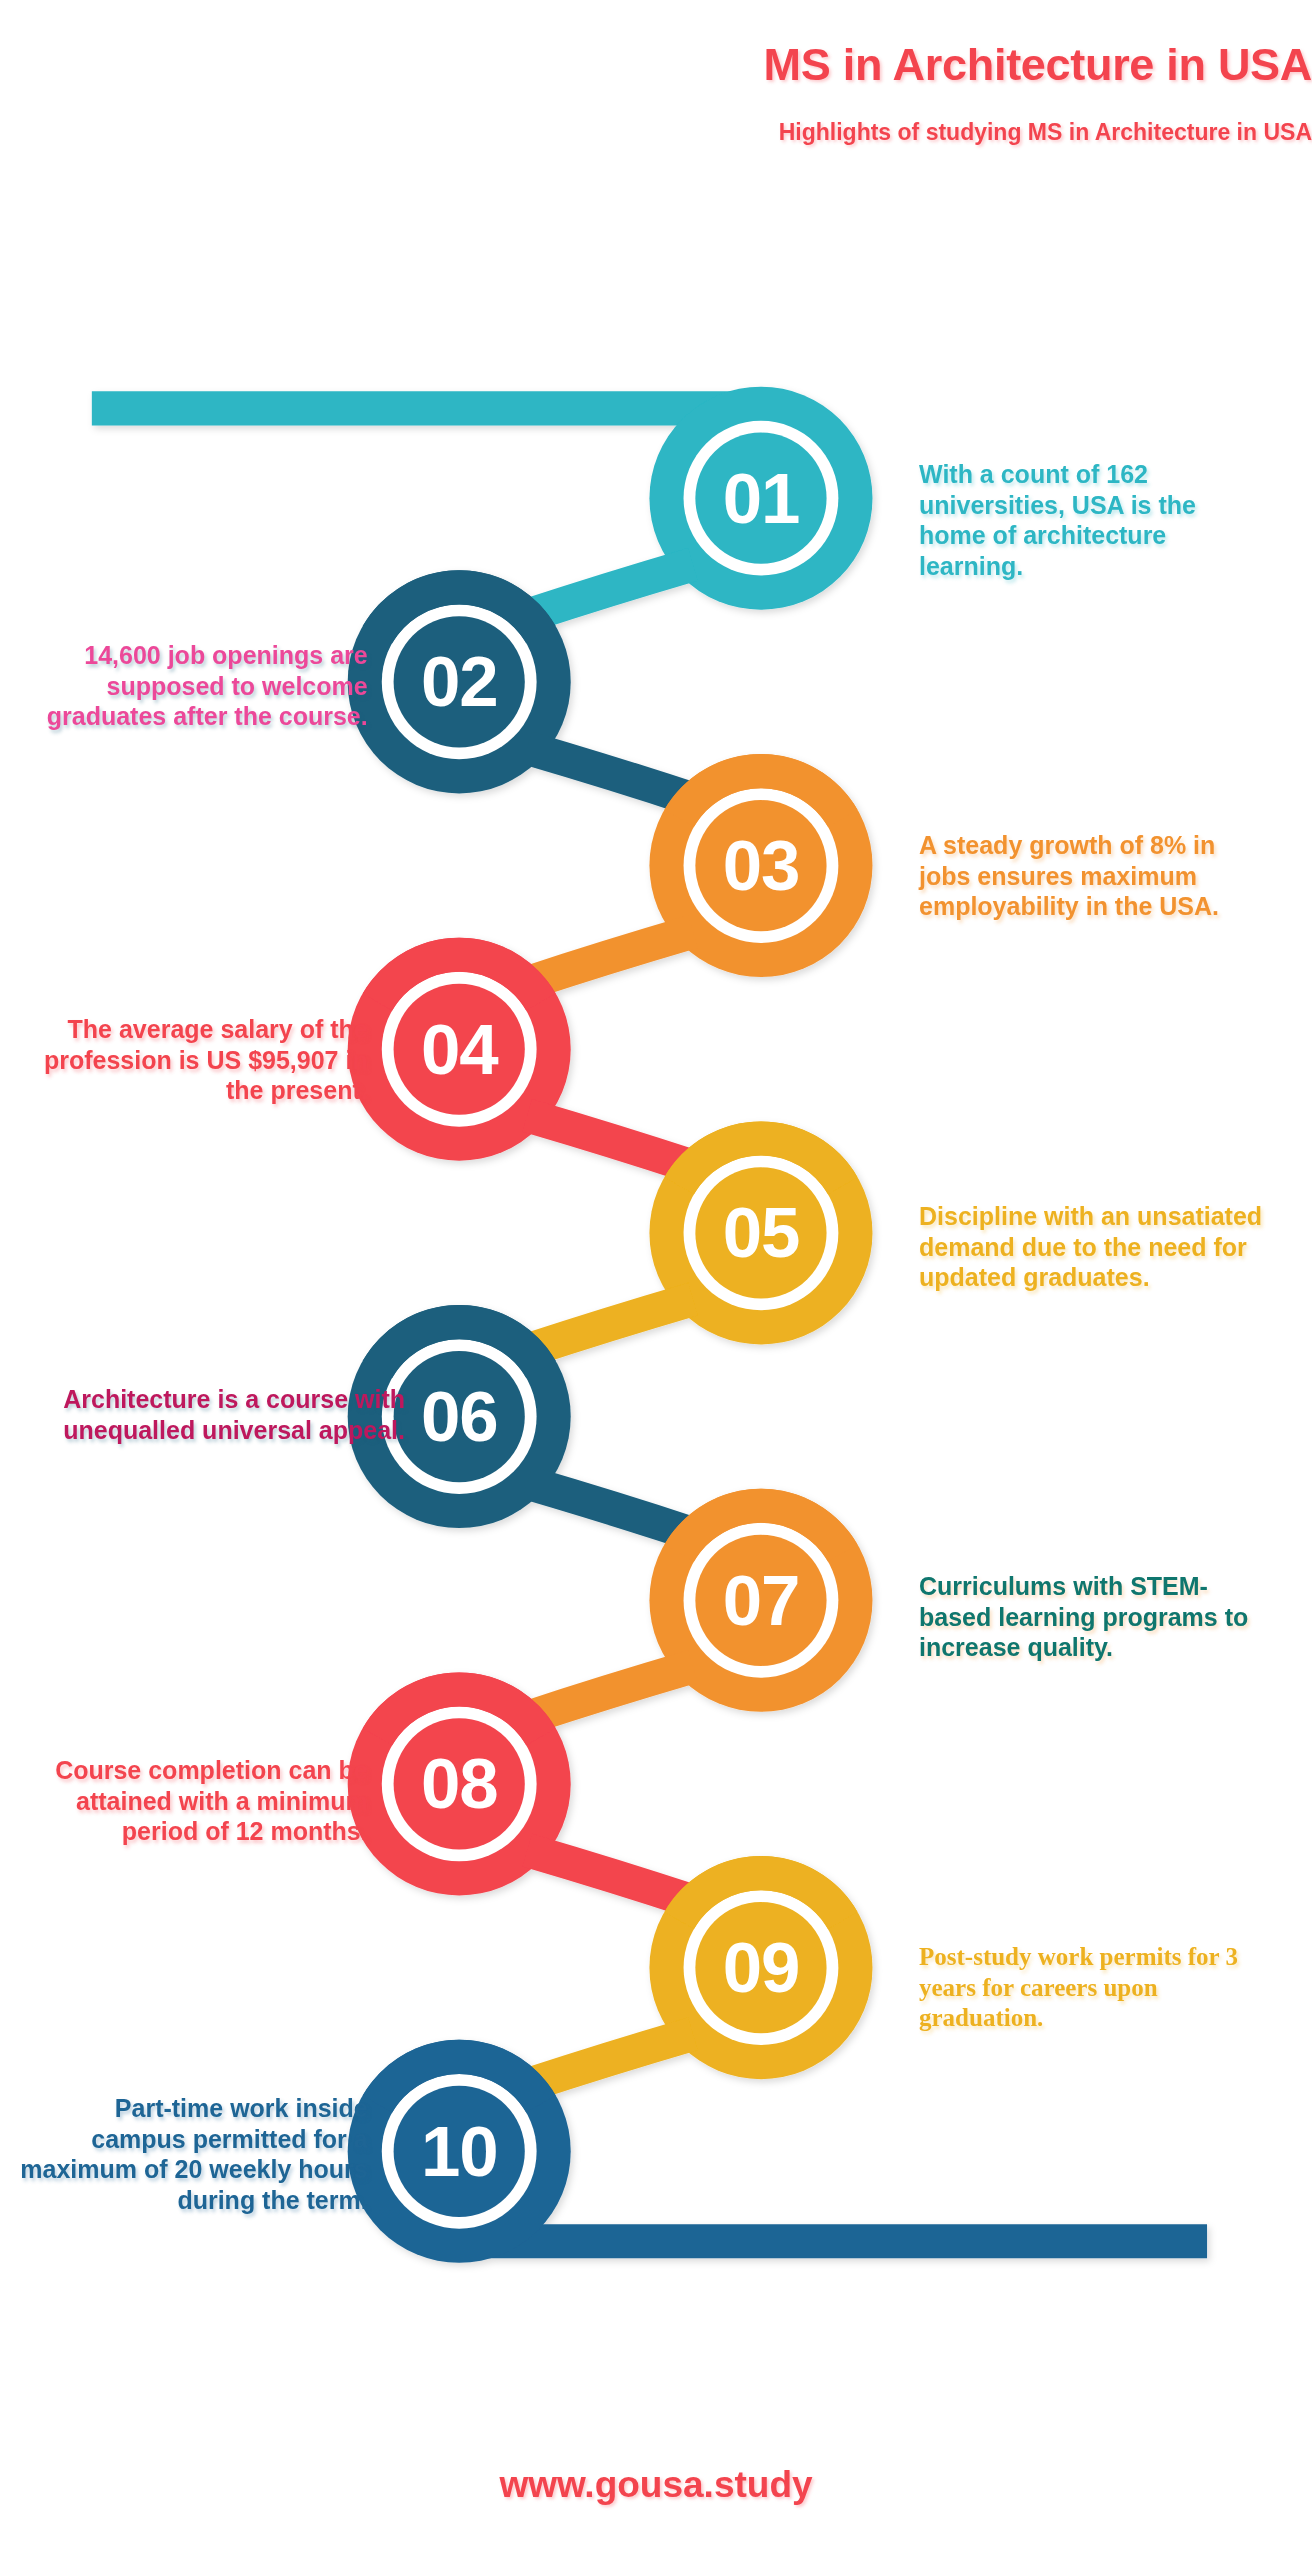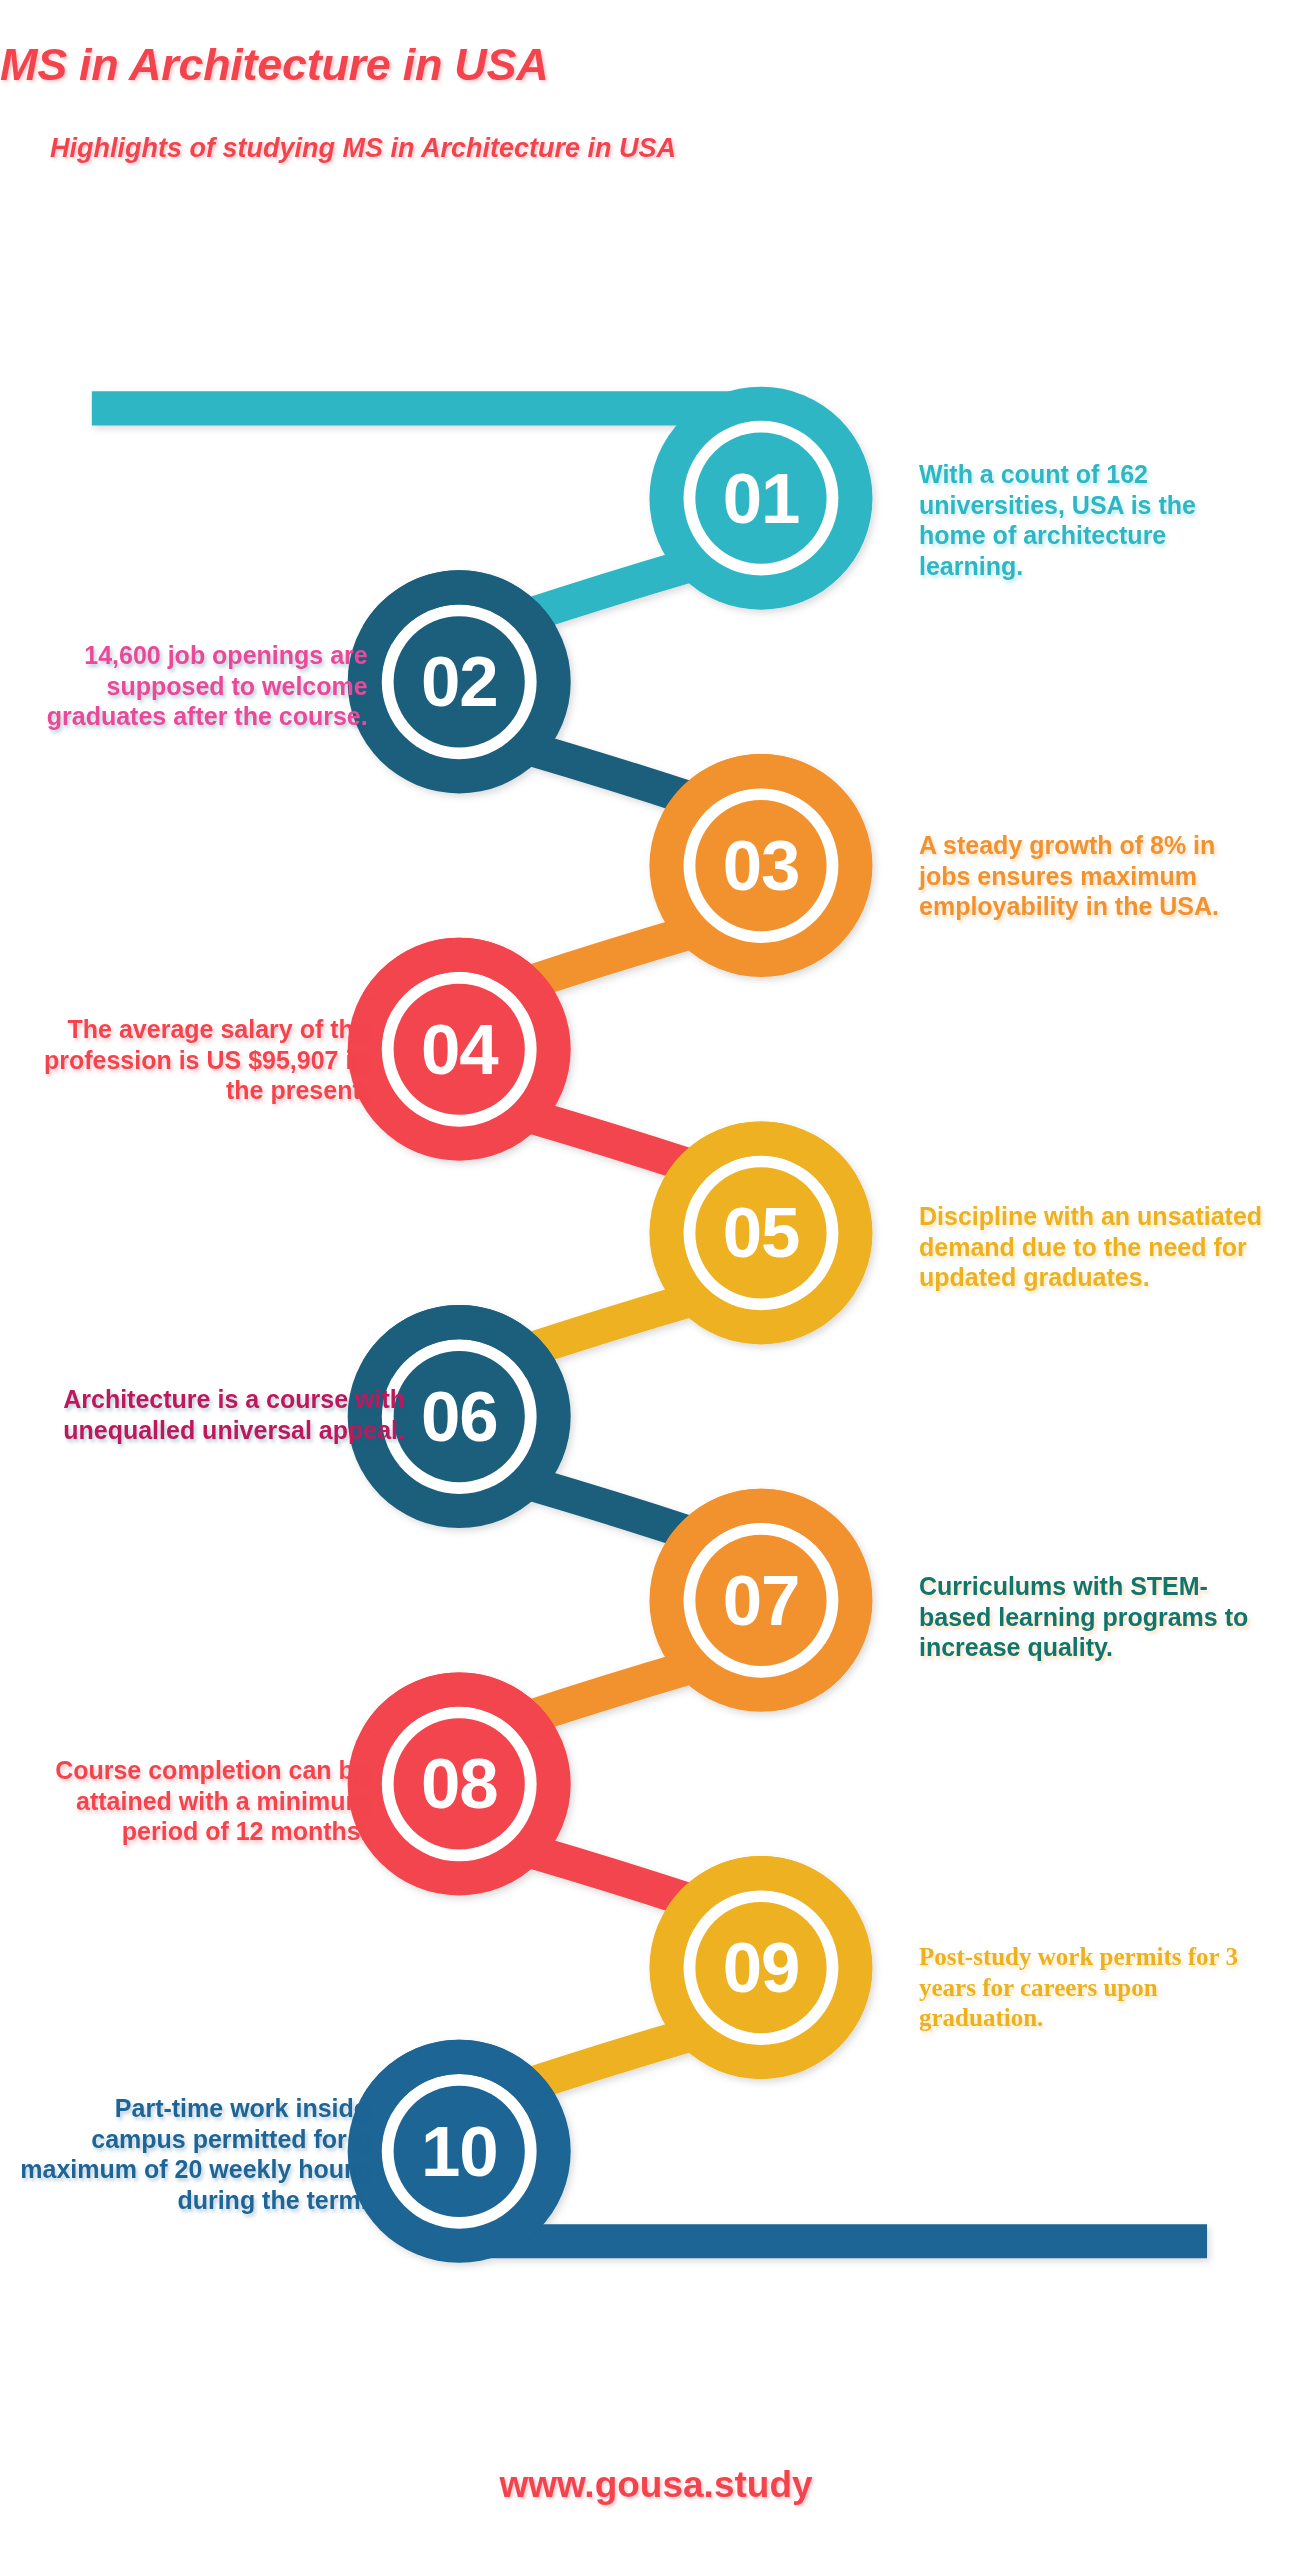--- a/index.html
+++ b/index.html
@@ -13,37 +13,36 @@
     position: relative;
     font-family: "Liberation Sans", sans-serif;
     overflow: hidden;
   }
 
   
   #header {
     position: absolute;
     top: 0; left: 0;
     width: 1312px;
-    text-align: left;
-    font-style: italic;
+    text-align: right;
   }
   #main-title {
     margin: 0;
     padding-top: 39px;
     font-size: 45px;
     font-weight: bold;
     letter-spacing: -0.3px;
     color: #F3444E;
     text-shadow: 2px 2px 3.3px rgba(243,68,78,0.28);
     font-family: "Liberation Sans", sans-serif;
   }
   #subtitle {
-    margin: 14px;
+    margin: 0;
     padding-top: 27.6px;
-    font-size: 27px;
+    font-size: 23px;
     font-weight: bold;
     color: #F3444E;
     text-shadow: 2px 2px 3.3px rgba(243,68,78,0.28);
     font-family: "Liberation Sans", sans-serif;
     padding-left: 36px;
   }
 
   
   #chain-wrap {
     position: absolute;

